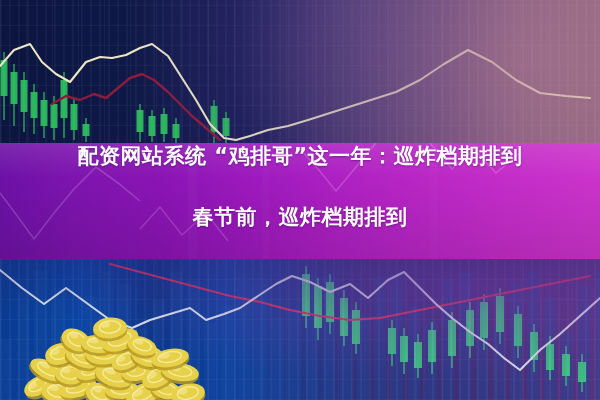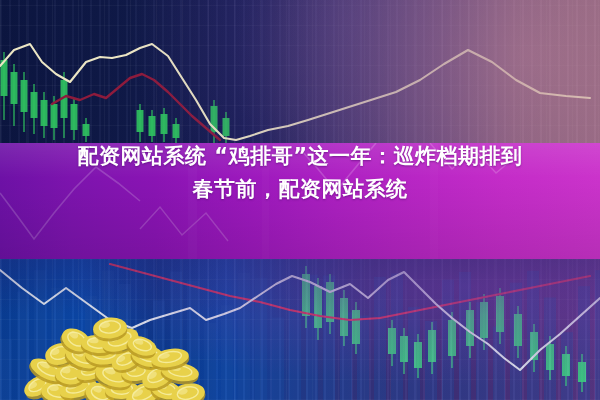--- a/index.html
+++ b/index.html
@@ -114,21 +114,21 @@
     background: linear-gradient(180deg, rgba(255,255,255,.10) 0%, rgba(255,255,255,0) 30%, rgba(0,0,0,.10) 100%);
   }
   
   #headline {
     position: absolute;
     left: 0; top: 143px;
     width: 600px; height: 88px;
     display: flex;
     flex-direction: column;
     align-items: center;
-    justify-content: flex-start;
+    justify-content: space-between;
     gap: 6px;
   }
   .hl-line {
     color: #ffffff;
     font-size: 21px;
     font-weight: 700;
     line-height: 1.28;
     letter-spacing: .5px;
     white-space: nowrap;
     text-shadow: 0 1px 2px rgba(60,0,90,.45);
@@ -443,16 +443,16 @@
       <polyline points="430,0 452,26 474,6 496,30 520,10" fill="none" stroke="#ffffff" stroke-width="1.4"></polyline>
       <rect x="188" y="0" width="9" height="116" fill="#ffffff" opacity=".12"></rect>
       <rect x="262" y="0" width="7" height="116" fill="#ffffff" opacity=".10"></rect>
       <rect x="430" y="0" width="8" height="116" fill="#ffffff" opacity=".09"></rect>
     </svg>
     <div class="bandshine"></div>
   </div>
 
   <div id="headline">
     <div class="hl-line">配资网站系统 “鸡排哥”这一年：巡炸档期排到</div>
-    <div class="hl-line">春节前，配资网站系统</div>
+    <div class="hl-line">春节前，巡炸档期排到</div>
   </div>
 
 </div>
 
 </body></html>

